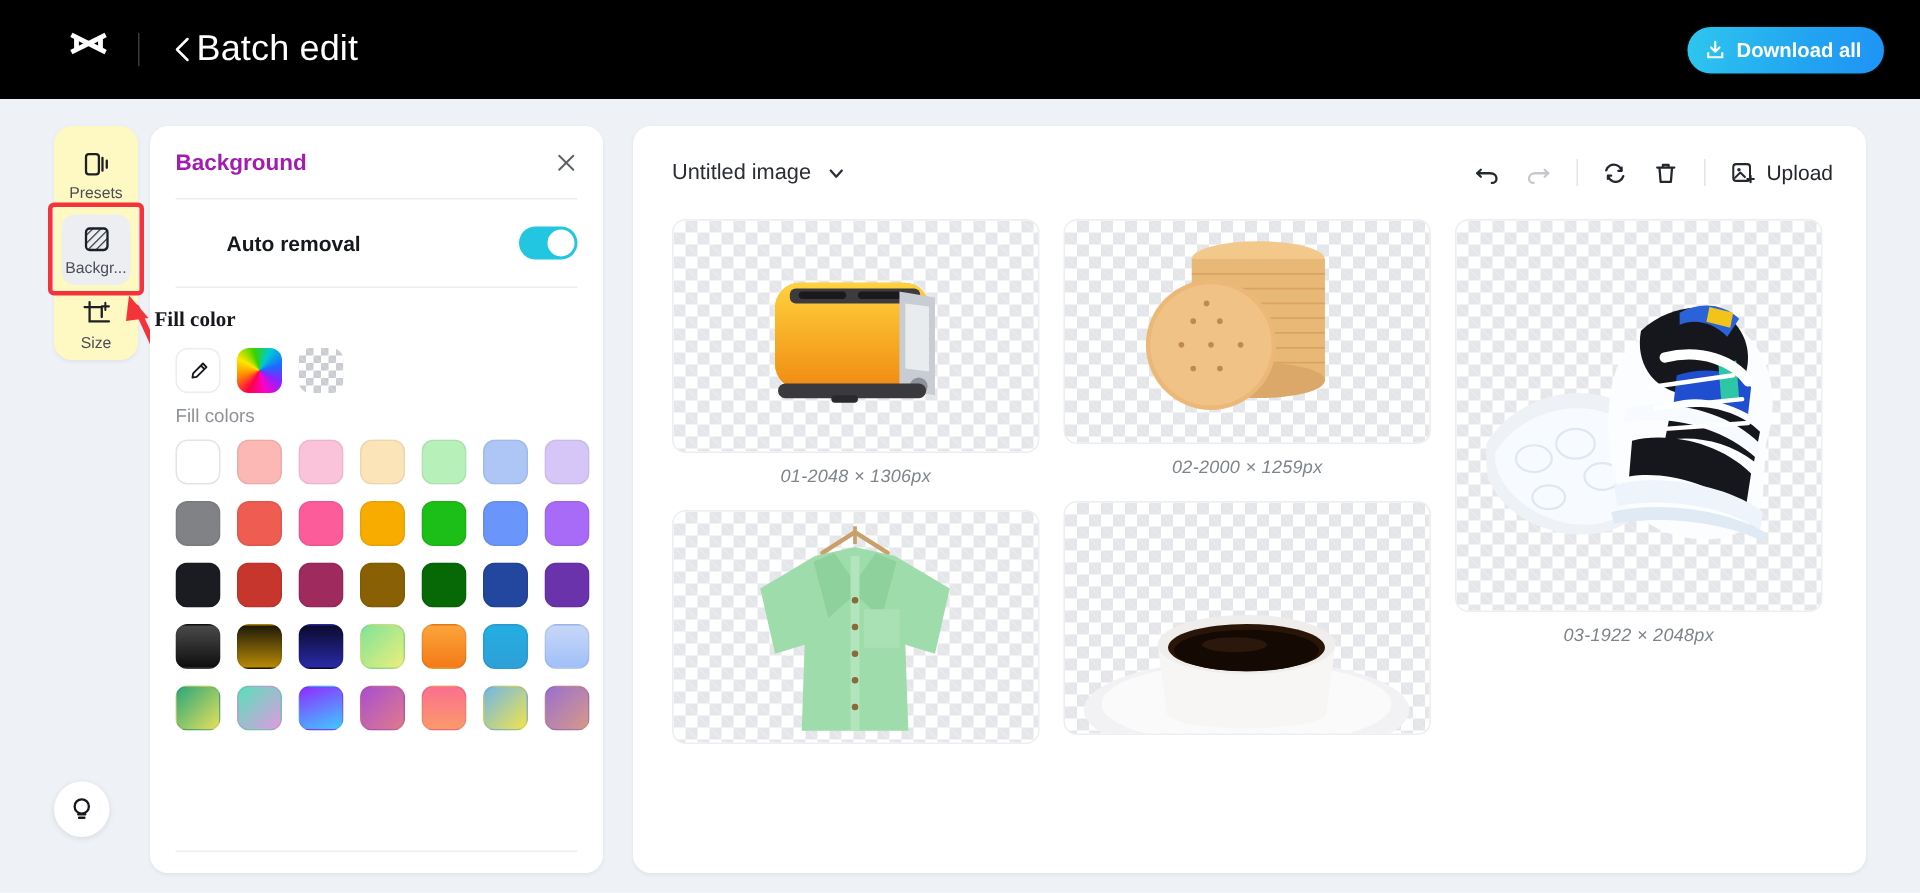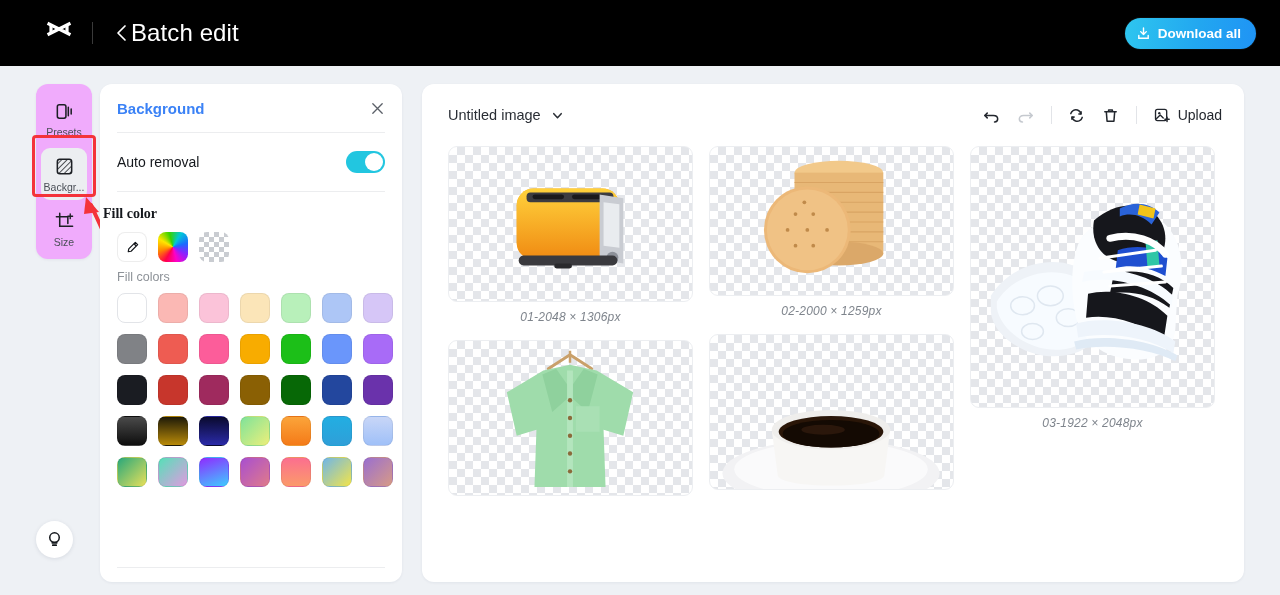--- a/index.html
+++ b/index.html
@@ -27,22 +27,22 @@
     border-radius: 17px;
     background: linear-gradient(100deg,#2ec6ef 0%, #22a7f0 55%, #1f93f5 100%);
     color: #fff; font-size: 13.5px; font-weight: bold;
     display: flex; align-items: center; gap: 7px; cursor: pointer;
     box-shadow: 0 0 0 1px rgba(255,255,255,.04);
   }
 
   
   .rail {
     position: absolute; left: 36px; top: 84px;
-    width: 56px; height: 175px;
-    background: #f0abfc; border-radius: 12px;
+    width: 56px; height: 156px;
+    background: #fef9c3; border-radius: 12px;
     padding-top: 6px;
     display: flex; flex-direction: column; align-items: center;
     box-shadow: 0 1px 3px rgba(20,30,60,.06);
   }
   .rail-item {
     width: 46px; height: 52px; border-radius: 9px;
     display:flex; flex-direction:column; align-items:center; justify-content:center;
     gap: 3px; cursor: pointer; margin-top: 3px;
   }
   .rail-item.active { background: #eceef1; }
@@ -71,28 +71,28 @@
     position: absolute; left: 100px; top: 84px;
     width: 302px; height: 498px;
     background: #fff; border-radius: 12px;
     box-shadow: 0 1px 3px rgba(20,30,60,.06);
     overflow: hidden;
   }
   .panel-head {
     height: 48px; display:flex; align-items:center;
     padding: 0 16px 0 17px; justify-content: space-between;
   }
-  .panel-title { font-size: 15px; font-weight: bold; color: #3b82f6; }
+  .panel-title { font-size: 15px; font-weight: bold; color: #a21caf; }
   .close-x { width:18px;height:18px;cursor:pointer;display:flex;align-items:center;justify-content:center; }
   .hr { height:1px; background:#ecedef; margin: 0 17px; }
   .row-auto {
     height: 58px; display:flex; align-items:center; justify-content: space-between;
     padding: 0 17px;
   }
-  .row-label { font-size: 14px; font-weight: normal; color:#15181d; }
+  .row-label { font-size: 14px; font-weight: bold; color:#15181d;margin-left:34px; }
   .toggle {
     width: 39px; height: 22px; border-radius: 12px; background:#22c6e0;
     position: relative; cursor:pointer;
   }
   .toggle .knob { position:absolute; top:2px; right:2px; width:18px;height:18px;border-radius:50%;background:#fff; }
   .fill-title { font-size: 14px; font-weight: bold; color:#15181d; padding: 14px 17px 0 3px; font-family: Liberation Serif, serif; }
   .sub-label { font-size: 12.5px; color:#8d9298; padding: 8px 17px 0 17px; }
 
   .recents { display:flex; gap: 11px; padding: 10px 17px 0 17px; }
   .sw {

